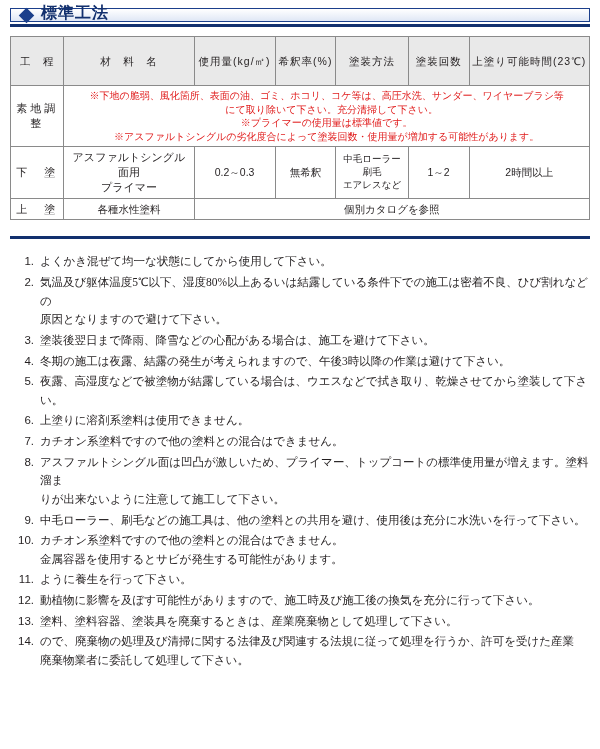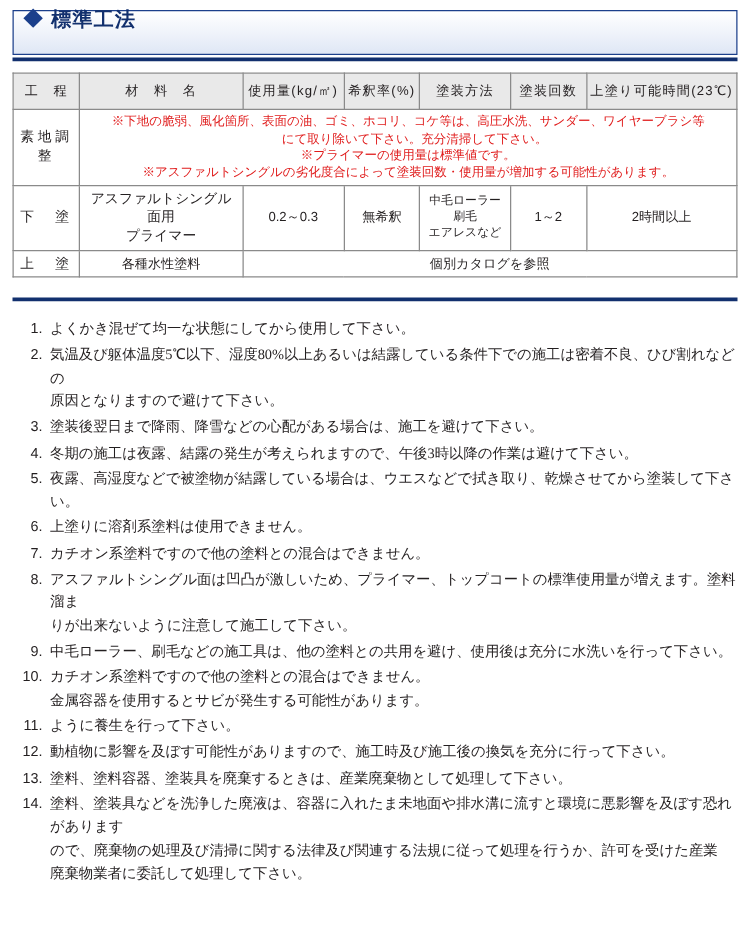--- a/index.html
+++ b/index.html
@@ -19,25 +19,25 @@
     width: 600px;
     min-height: 749px;
     box-sizing: border-box;
     padding: 8px 10px 6px 10px;
     background: #ffffff;
   }
 
   
   .section-head {
     position: relative;
-    height: 36px;
+    height: 14px;
     border: 1px solid #1b3f8b;
     background: linear-gradient(to bottom, #ffffff 0%, #eef2fa 55%, #dfe7f5 100%);
     display: flex;
-    align-items: flex-start;
+    align-items: flex-end;
     padding-left: 10px;
     box-sizing: border-box;
   }
   .section-head .diamond {
     width: 11px;
     height: 11px;
     background: #1b3f8b;
     transform: rotate(45deg);
     margin-right: 9px;
     flex: 0 0 auto;
@@ -69,21 +69,21 @@
     vertical-align: middle;
     text-align: center;
     font-weight: normal;
     line-height: 1.35;
   }
   table.spec thead td {
     background: #e9e9e9;
     font-size: 10.5px;
     letter-spacing: 1px;
     height: 20px;
-    padding: 4px 2px;
+    padding: 14px 2px;
   }
   .red-note {
     color: #e01b1b;
     text-align: left;
     line-height: 1.55;
     font-size: 10px;
     padding: 5px 6px;
   }
   .red-note div {
     white-space: nowrap;
@@ -252,19 +252,18 @@
     <li>
         <span class="num">12.</span>
         <span class="sub">動植物に影響を及ぼす可能性がありますので、施工時及び施工後の換気を充分に行って下さい。</span>
       </li>
     <li>
         <span class="num">13.</span>
         <span class="sub">塗料、塗料容器、塗装具を廃棄するときは、産業廃棄物として処理して下さい。</span>
       </li>
     <li>
         <span class="num">14.</span>
-        <span class="sub">塗料、塗装具などを洗浄した廃液は、容器に入れたま未地面や排水溝に流すと環境に悪影響を及ぼす恐れがあります</span>
         <span class="sub">ので、廃棄物の処理及び清掃に関する法律及び関連する法規に従って処理を行うか、許可を受けた産業</span>
         <span class="sub">廃棄物業者に委託して処理して下さい。</span>
       </li>
   </ul>
 
 </div>
 
 </body></html>

